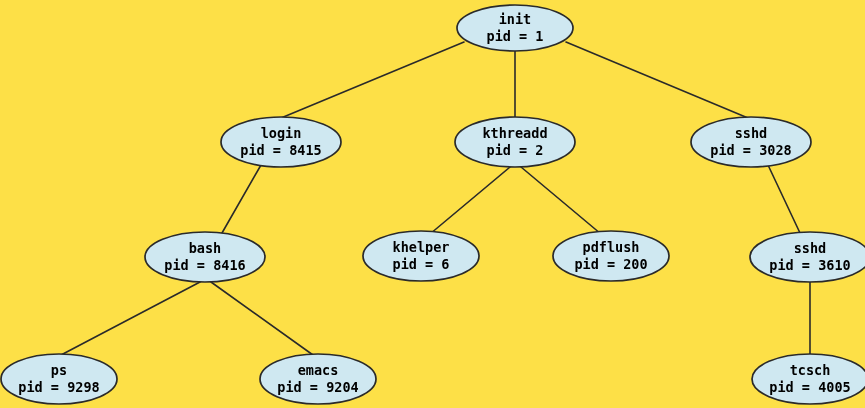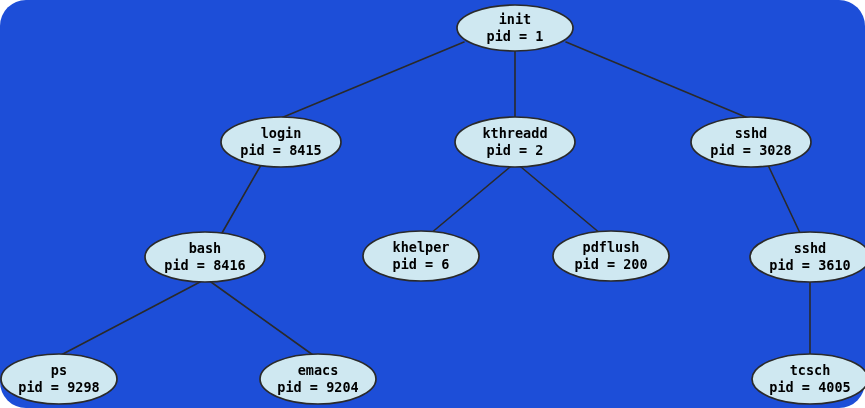--- a/index.html
+++ b/index.html
@@ -11,22 +11,21 @@
   body {
     width: 865px;
     height: 408px;
     overflow: hidden;
     font-family: "DejaVu Sans Mono", "Liberation Mono", monospace;
   }
   #diagram-root {
     position: relative;
     width: 865px;
     height: 408px;
-    background: #1d4ed8;
-    border-radius: 26px;
+    background: #fde047;
   }
   svg#tree-svg {
     display: block;
     width: 865px;
     height: 408px;
   }
   .edge-line {
     stroke: #2a2a2a;
     stroke-width: 1.6;
     fill: none;

